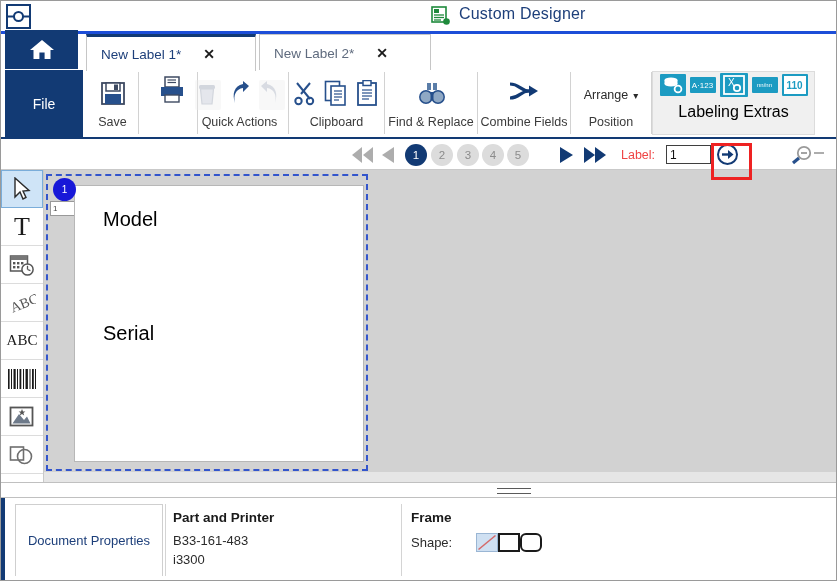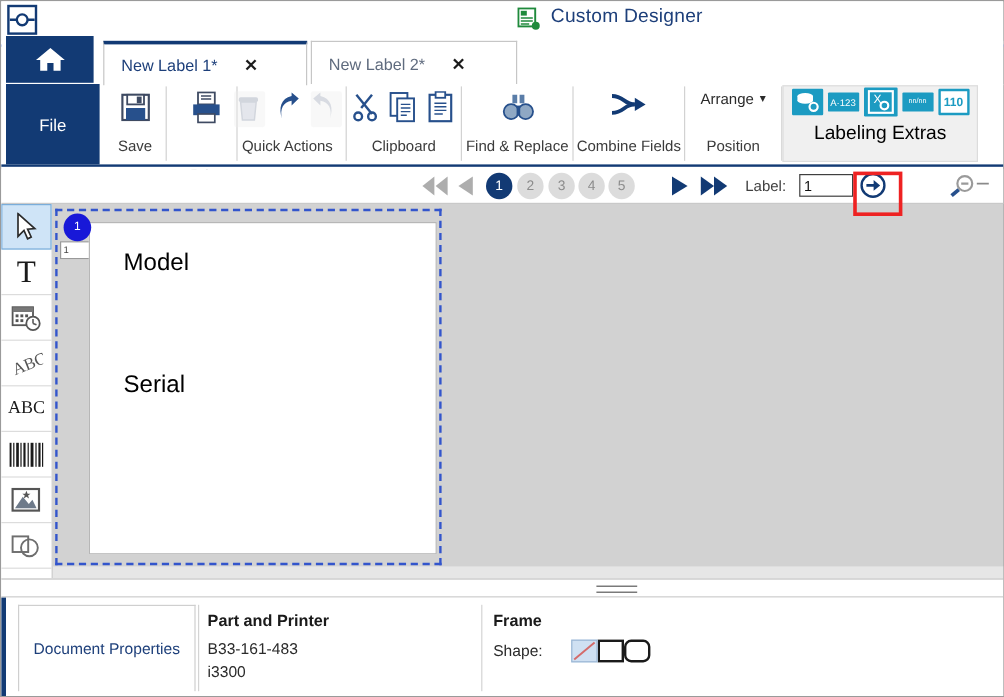--- a/index.html
+++ b/index.html
@@ -15,21 +15,21 @@
     background: #ffffff;
     border: 1px solid #9a9a9a;
     overflow: hidden;
   }
 
   
   .titlebar {
     position: absolute; left: 0; top: 0;
     width: 837px; height: 38px;
     background: #ffffff;
-    border-bottom: 2px solid #1d4ed8;
+    border-bottom: 8px solid #1d4ed8;
   }
   .app-logo {
     position: absolute; left: 5px; top: 3px;
     width: 25px; height: 25px;
     border: 2px solid #123a74;
     background: #ffffff;
   }
   .title-text {
     position: absolute; left: 430px; top: 4px;
     font-size: 16px; color: #1d3f7a; letter-spacing: .2px;
@@ -86,21 +86,21 @@
     color: #ffffff; font-size: 14px;
     display: flex; align-items: center; justify-content: center;
   }
   .rgroup {
     position: absolute; top: 2px; height: 62px;
     border-right: 1px solid #d2d2d2;
     display: flex; flex-direction: column;
     align-items: center; justify-content: flex-start;
     padding-top: 4px;
   }
-  .rgroup .gicons { height: 38px; display: flex; gap: 6px; }
+  .rgroup .gicons { height: 38px; display: flex; align-items: center; gap: 6px; }
   .rgroup .glabel { font-size: 12.5px; color: #3b3b3b; margin-top: 1px; }
   .ricon { width: 26px; height: 30px; position: relative; }
   .ricon.dim { opacity: .38; background: #eeeeee; border-radius: 2px; }
 
   
   #g-extras {
     position: absolute; left: 651px; top: 1px;
     width: 163px; height: 64px;
     background: #f0f0f0;
     border: 1px solid #dcdcdc;
@@ -128,21 +128,21 @@
   }
   .pg {
     width: 22px; height: 22px; border-radius: 50%;
     background: #dcdcdc; color: #8b8b8b;
     font-size: 11.5px;
     display: inline-flex; align-items: center; justify-content: center;
     position: absolute; top: 3px; cursor: pointer;
   }
   .pg.sel { background: #123a74; color: #ffffff; }
   .navarrow { position: absolute; top: 4px; cursor: pointer; }
-  .label-lbl { position: absolute; left: 620px; top: 7px; font-size: 12.5px; color: #404040; }
+  .label-lbl { position: absolute; left: 620px; top: 7px; font-size: 12.5px; color: #ef4444; }
   .label-input {
     position: absolute; left: 665px; top: 4px;
     width: 45px; height: 19px;
     border: 1px solid #3f3f3f; background: #ffffff;
     font-size: 12px; padding: 0 3px; color: #111;
     font-family: "Liberation Sans", sans-serif;
   }
   .goto-btn {
     position: absolute; left: 716px; top: 3px;
     width: 21px; height: 21px; border-radius: 50%;
@@ -180,21 +180,21 @@
     background: #d2d2d2;
   }
   .label-page {
     position: absolute; left: 26px; top: 9px;
     width: 290px; height: 277px;
     background: #ffffff;
     border: 1px solid #b7b7b7;
   }
   .fld { position: absolute; font-size: 20px; color: #000000; font-family: "Liberation Sans", sans-serif; }
   #fld-model { left: 28px; top: 22px; }
-  #fld-serial { left: 28px; top: 124px; }
+  #fld-serial { left: 28px; top: 136px; }
   .pg-badge {
     position: absolute; left: 5px; top: 2px;
     width: 23px; height: 23px; border-radius: 50%;
     background: #1818d8; color: #ffffff; font-size: 10px;
     display: flex; align-items: center; justify-content: center;
     z-index: 3;
   }
   .pg-spin {
     position: absolute; left: 2px; top: 25px;
     width: 28px; height: 15px;

